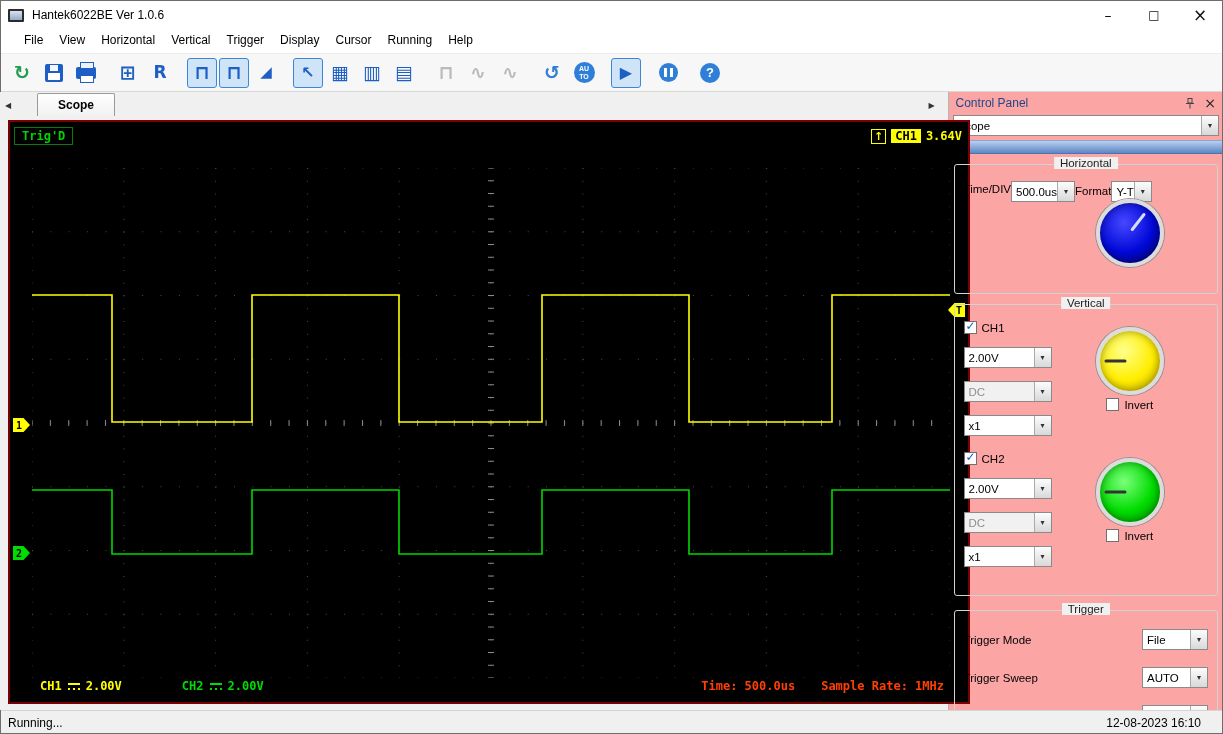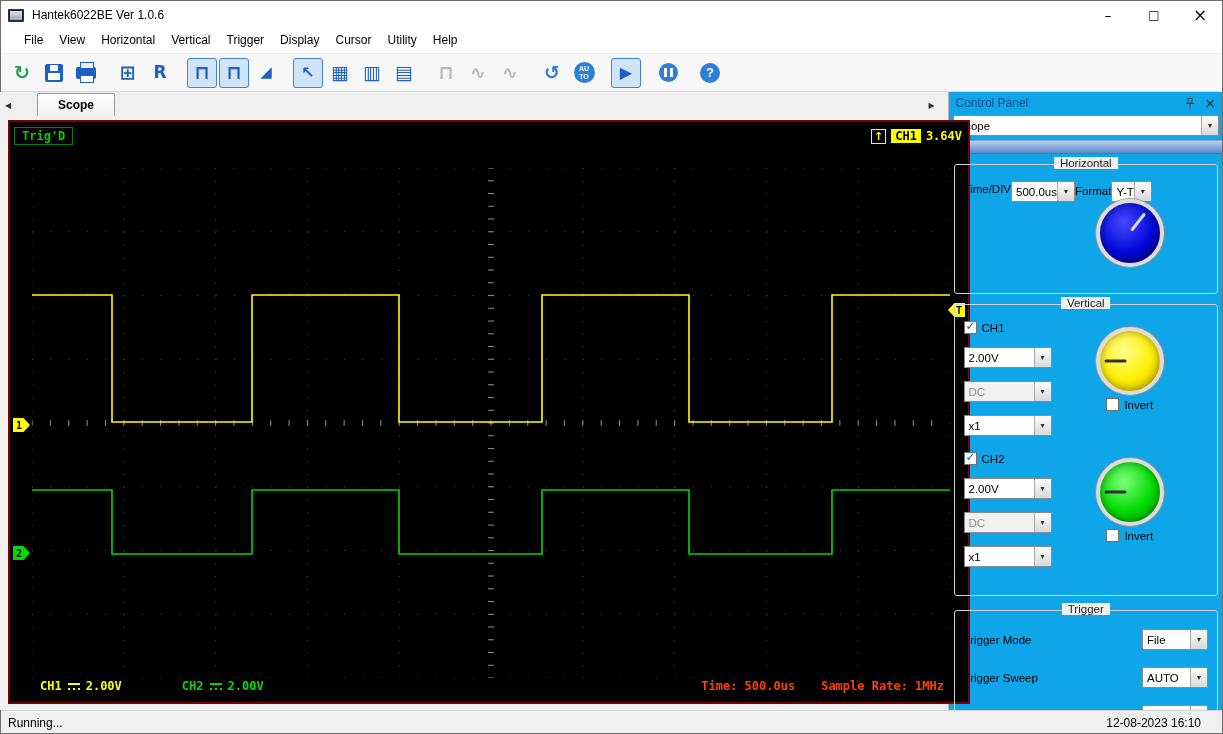--- a/index.html
+++ b/index.html
@@ -89,21 +89,21 @@
   .ch-box { display:flex; align-items:center; padding:1px 8px; background:#000; }
   .ch-box.y { color:#ffff00; }
   .ch-box.g { color:#00dc00; margin-left:44px; }
   .dc-sym { display:inline-block; width:12px; height:7px; margin:0 6px;
     border-top:2px solid currentColor;
     background:repeating-linear-gradient(90deg, currentColor 0 2px, transparent 2px 5px) bottom/100% 2px no-repeat; }
   .time-readout { margin-left:auto; color:#ff4000; }
   .rate-readout { margin-left:26px; margin-right:2px; color:#ff4000;text-align:center; }
 
   
-  .panel { width:284px; background:#0ea5e9; border-left:1px solid #b5b5b5; overflow:hidden; }
+  .panel { width:284px; background:#fca5a5; border-left:1px solid #b5b5b5; overflow:hidden; }
   .panel-header { height:22px; display:flex; align-items:center; padding:0 7px; }
   .panel-title { color:#1a4a8c; font-size:12px; }
   .panel-icons { margin-left:auto; display:flex; align-items:center; gap:9px; }
   .pclose { font-family:"DejaVu Sans",sans-serif; font-size:14px; color:#222; line-height:1; }
   .panel-combo-row { margin:1px 4px 4px; }
   .blue-strip { height:14px; margin:2px 0 0; background:linear-gradient(#b9cfee,#5d87c6);
     border-top:1px solid #86a9d8; border-bottom:1px solid #4a74b2; }
 
   .groupbox { position:relative; margin:10px 5px 0; border:1px solid #d2d2d2; border-radius:3px;
     padding:16px 9px 8px; }
@@ -179,21 +179,21 @@
   </div>
 
   <div class="menubar">
     <span class="menu-item">File</span>
     <span class="menu-item">View</span>
     <span class="menu-item">Horizontal</span>
     <span class="menu-item">Vertical</span>
     <span class="menu-item">Trigger</span>
     <span class="menu-item">Display</span>
     <span class="menu-item">Cursor</span>
-    <span class="menu-item">Utility</span>
+    <span class="menu-item">Running</span>
     <span class="menu-item">Help</span>
   </div>
 
   <div class="toolbar">
       <div class="tbtn">
         <span class="tglyph" style="color: rgb(31, 158, 78);">↻</span>
       </div>
       <div class="tbtn">
         <span class="icon-floppy"></span>
       </div>

